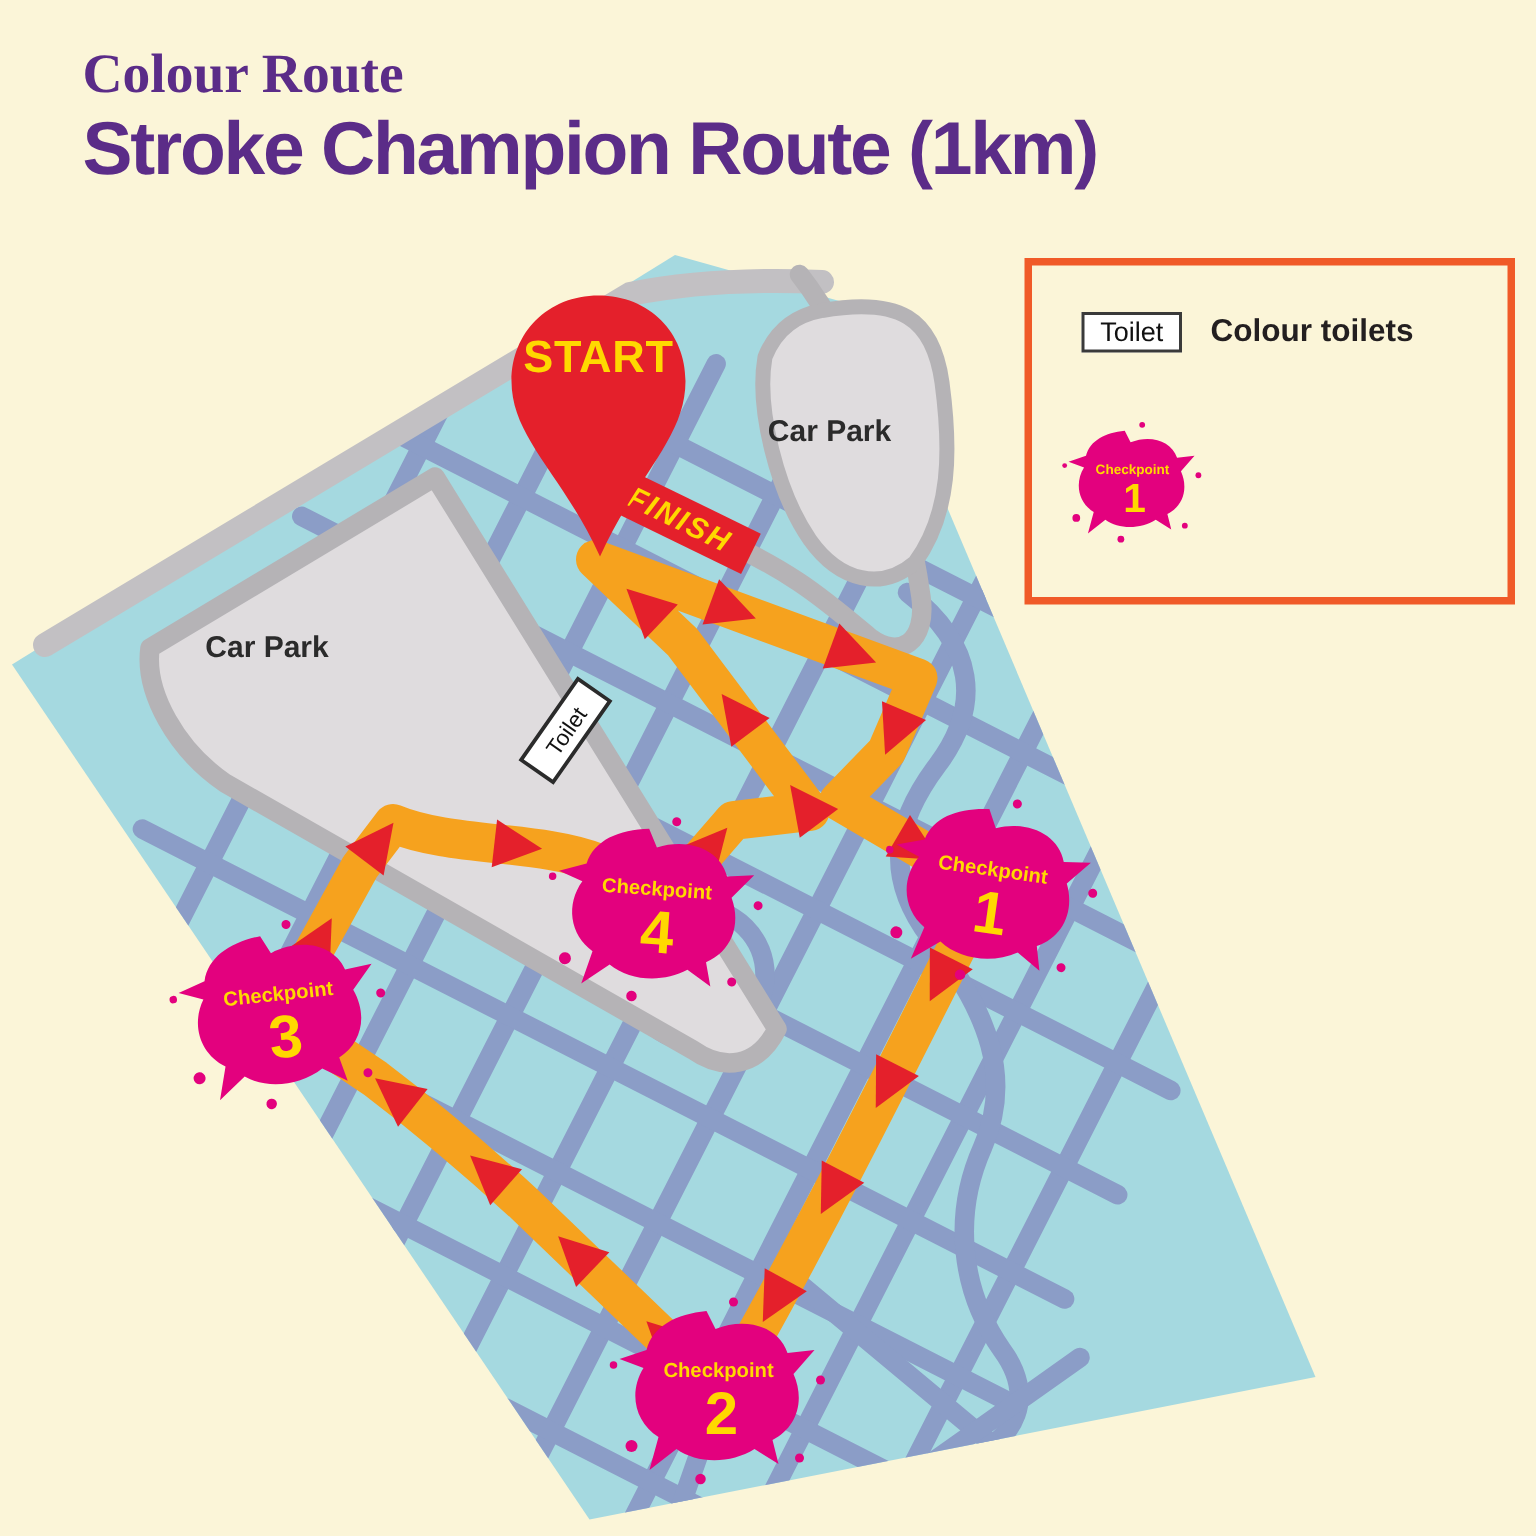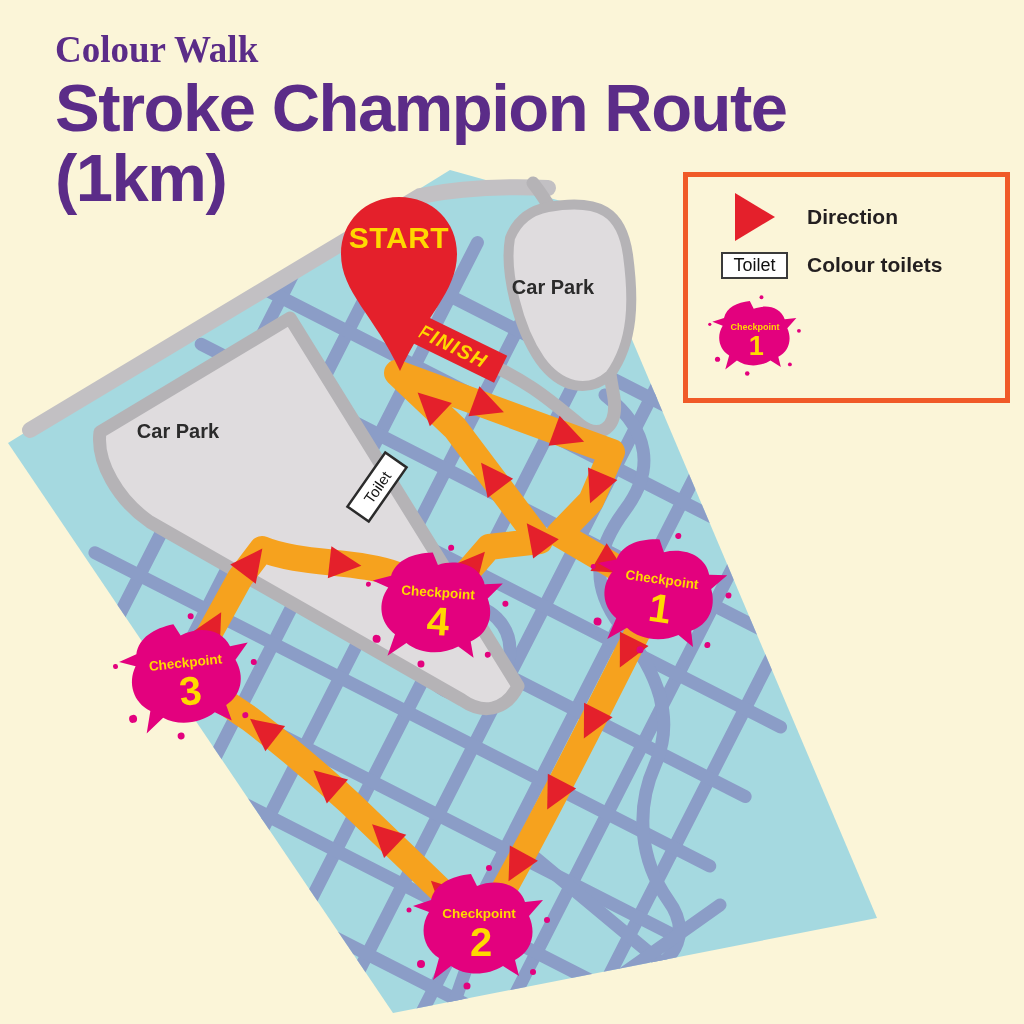--- a/index.html
+++ b/index.html
@@ -7,21 +7,21 @@
     width:1024px;height:1024px;position:relative;overflow:hidden;
     background:#FBF5D8;font-family:"Liberation Sans",sans-serif;
   }
   .titles{position:absolute;left:55px;top:30px;width:900px;}
   .title-line1{
     font-family:"Liberation Serif",serif;font-weight:700;
     font-size:37px;color:#5B2C88;line-height:1.1;margin:0;
   }
   .title-line2{
     font-family:"Liberation Sans",sans-serif;font-weight:700;
-    font-size:67px;color:#5B2C88;letter-spacing:-1.5px;line-height:1.05;margin:2px 0 0 0;
+    font-size:50px;color:#5B2C88;letter-spacing:-1.5px;line-height:1.05;margin:2px 0 0 0;
   }
   #map-svg{position:absolute;left:0;top:0;}
   .legend{
     position:absolute;left:683px;top:172px;width:327px;height:231px;
     border:5px solid #F05A28;box-sizing:border-box;
     display:flex;flex-direction:column;justify-content:space-around;
     padding:10px 0 10px 14px;
   }
   .legend-row{display:flex;align-items:center;}
   .legend-icon-cell{width:105px;display:flex;justify-content:center;align-items:center;flex:0 0 105px;}
@@ -30,21 +30,21 @@
   .toilet-sign-box{
     background:#fff;border:2px solid #3a3a3a;color:#111;
     font-size:18px;padding:1px 10px;font-family:"Liberation Sans",sans-serif;
   }
   .map-text{font-family:"Liberation Sans",sans-serif;}
 </style>
 </head>
 <body>
 
 <header class="titles">
-  <h2 class="title-line1">Colour Walk</h2>
+  <h2 class="title-line1">Colour Route</h2>
   <h1 class="title-line2">Stroke Champion Route (1km)</h1>
 </header>
 
 <svg id="map-svg" width="1024" height="1024" viewBox="0 0 1024 1024">
   <defs>
     <clipPath id="mapclip">
       <polygon points="450,170 575,205 877,918 393,1013 8,443"></polygon>
     </clipPath>
     <g id="splat">
       <path d="M -8,-54 L -2,-42 C 18,-50 40,-44 46,-26 L 64,-28 L 50,-12
@@ -168,26 +168,20 @@
   <g>
     <path d="M399,197 C433,197 457,222 457,254 C457,292 425,316 400,371
              C375,316 341,292 341,254 C341,222 365,197 399,197 Z" fill="#E4202B"></path>
     <text class="map-text" x="399" y="248" font-size="30" font-weight="700" fill="#FFD800" text-anchor="middle" letter-spacing="0.5">START</text>
   </g>
 </svg>
 
 <div class="legend">
   <div class="legend-row">
     <span class="legend-icon-cell">
-      <span class="tri-icon"></span>
-    </span>
-    <span class="legend-label">Direction</span>
-  </div>
-  <div class="legend-row">
-    <span class="legend-icon-cell">
       <span class="toilet-sign-box">Toilet</span>
     </span>
     <span class="legend-label">Colour toilets</span>
   </div>
   <div class="legend-row">
     <span class="legend-icon-cell">
       <svg width="104" height="92" viewBox="-66 -58 132 116">
         <g transform="scale(0.82)">
           <use href="#splat" fill="#E3017E"></use>
           <text x="0" y="-9" font-size="14" font-weight="700" fill="#FFD800" text-anchor="middle" font-family="Liberation Sans, sans-serif">Checkpoint</text>

